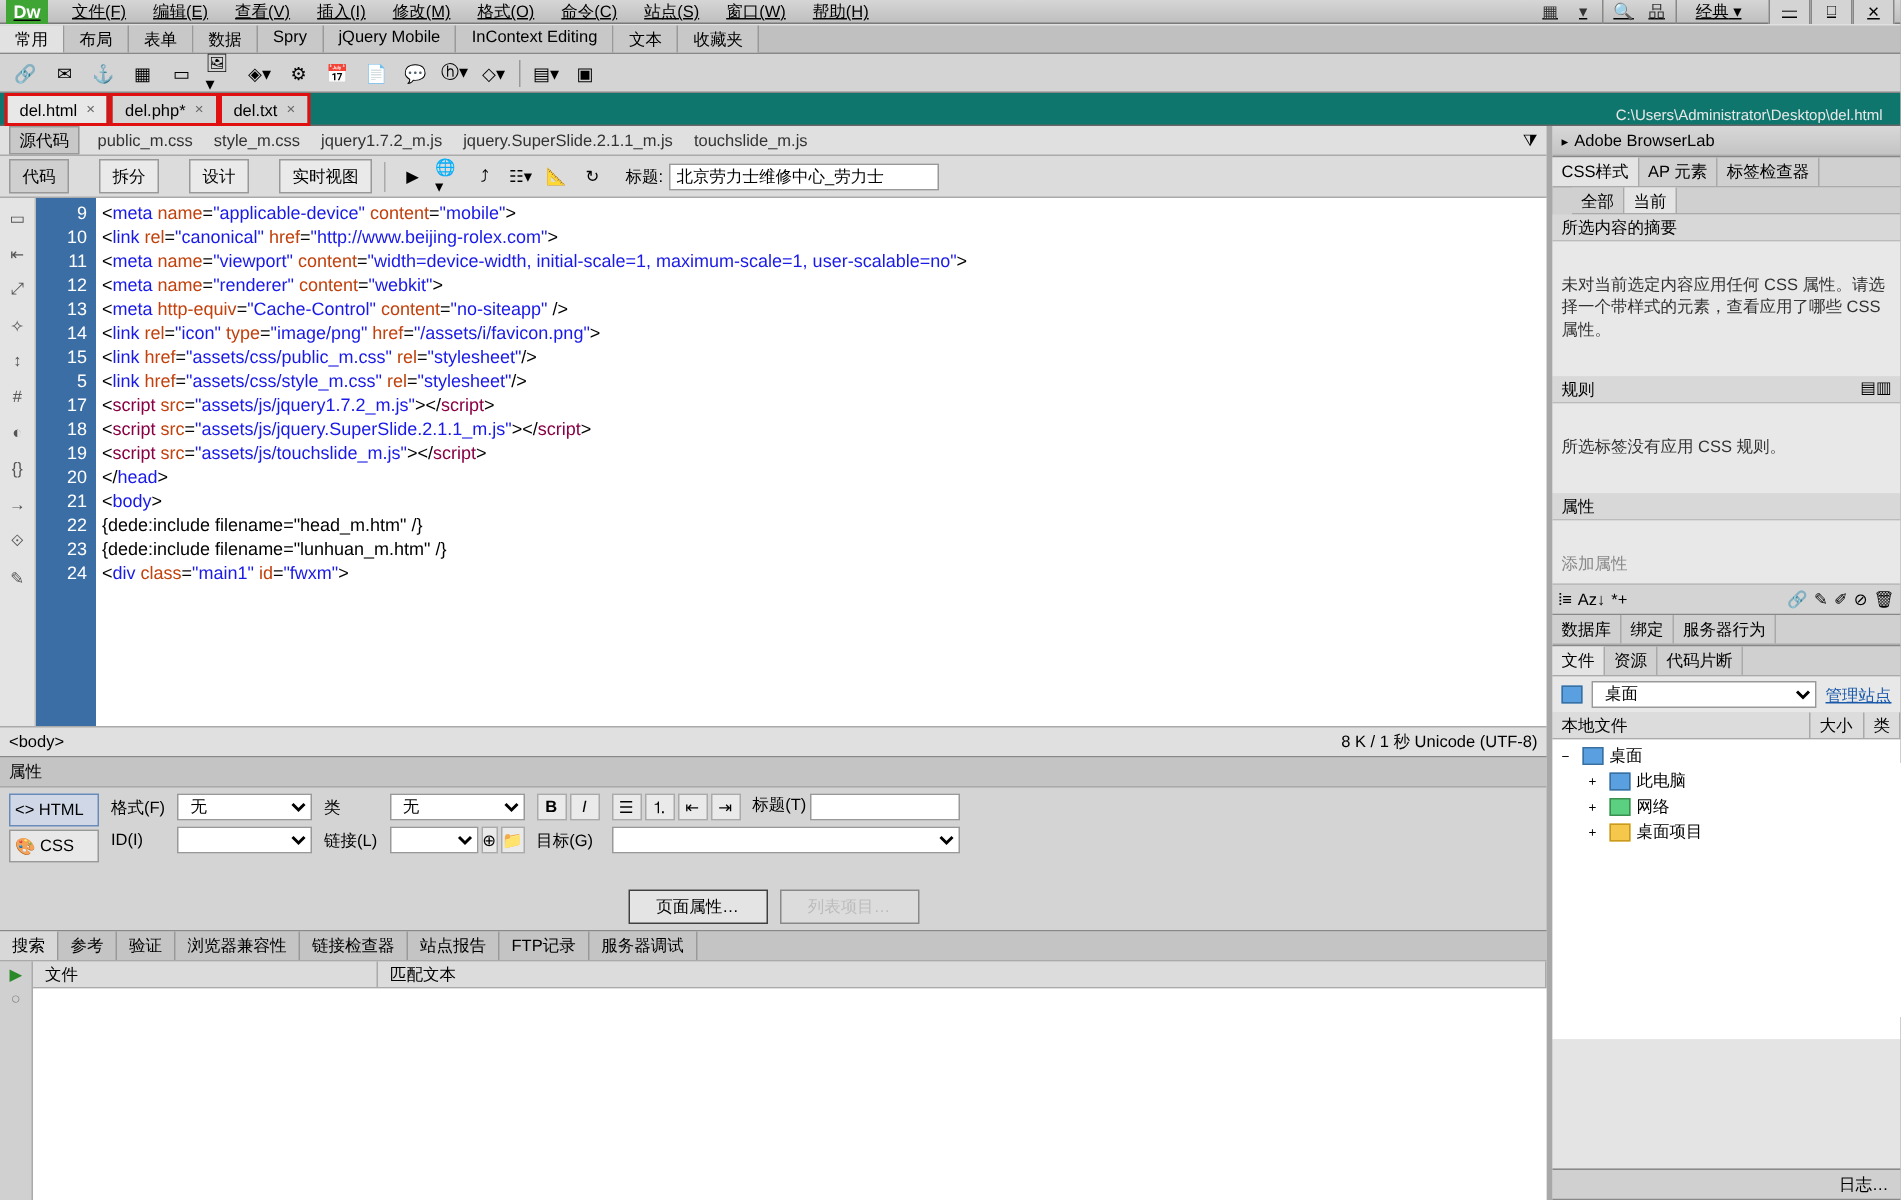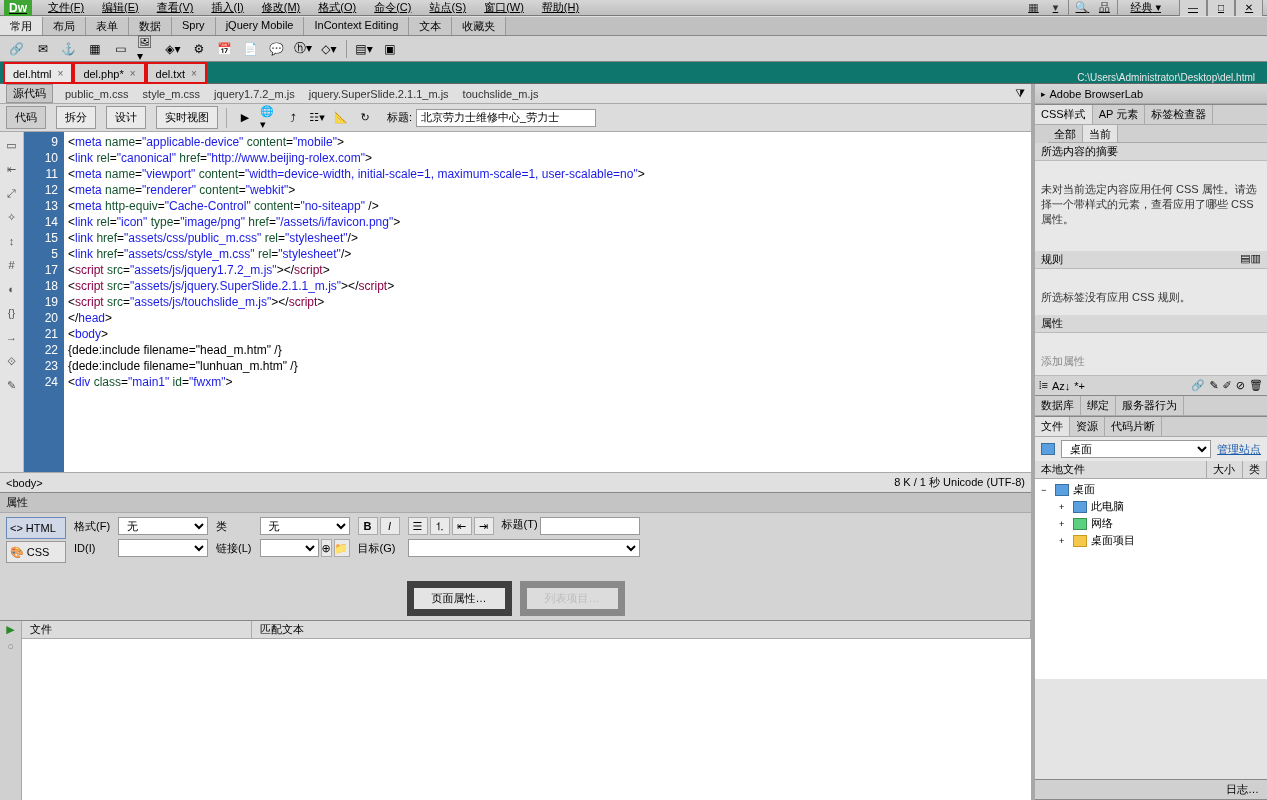--- a/index.html
+++ b/index.html
@@ -58,42 +58,42 @@
 
 
 .code-wrap { flex:1; display:flex; min-height:0; background:#fff; }
 .code-left-tb { width:24px; background:#e4e4e4; border-right:1px solid #bbb; display:flex; flex-direction:column; align-items:center; padding-top:4px; gap:6px; }
 .clt { width:18px; height:18px; display:flex; align-items:center; justify-content:center; font-size:11px; color:#555; cursor:pointer; }
 .gutter { width:40px; background:#3b6ea5; color:#fff; font-family:Consolas,monospace; font-size:12px; text-align:right; padding:2px 6px 2px 2px; line-height:16px; }
 .gutter div { height:16px; }
 .code { flex:1; font-family:Consolas,monospace; font-size:12px; line-height:16px; padding:2px 4px; white-space:pre; overflow:hidden; }
 .code-line { height:16px; }
 .t-tag { color:#1a1ae6; }
-.t-attr { color:#14532d; }
+.t-attr { color:#c2410c; }
 .t-val { color:#1a1ae6; }
 .t-txt { color:#000; }
 .t-scr { color:#880044; }
 
 
 .statbar { height:20px; background:#e0e0e0; border-top:1px solid #aaa; display:flex; align-items:center; padding:0 6px; font-size:11px; font-family:Consolas,monospace; }
 .statbar .right { margin-left:auto; }
 
 
 .prop-panel { background:#d4d4d4; border-top:1px solid #888; }
 .prop-head { height:20px; background:#c4c4c4; padding:0 6px; display:flex; align-items:center; border-bottom:1px solid #aaa; }
 .prop-body { padding:4px 6px; display:flex; gap:8px; align-items:flex-start; height:64px; }
 .prop-mode { display:flex; flex-direction:column; gap:2px; }
 .pmbtn { width:60px; height:22px; border:1px solid #999; background:#e8e8e8; display:flex; align-items:center; gap:3px; padding:0 3px; font-size:11px; cursor:pointer; }
 .pmbtn.on { background:#d0d8e8; border-color:#6a8ab8; }
 .prop-grid { display:grid; grid-template-columns:auto 90px auto 90px auto auto; gap:4px 8px; align-items:center; font-size:11px; }
 .psel { height:18px; border:1px solid #999; background:#fff; padding:0 4px; font-size:11px; }
 .pbtns { display:flex; gap:2px; }
 .pbtn { width:20px; height:18px; border:1px solid #aaa; background:#eaeaea; display:flex; align-items:center; justify-content:center; font-size:11px; cursor:pointer; }
 .prop-foot { padding:4px; display:flex; justify-content:center; gap:8px; }
-.pfbtn { padding:3px 18px; border:7px solid #404040; background:#e4e4e4; font-size:11px; cursor:pointer; }
+.pfbtn { padding:3px 18px; border:1px solid #404040; background:#e4e4e4; font-size:11px; cursor:pointer; }
 
 
 .search-panel { height:180px; background:#d4d4d4; border-top:1px solid #888; display:flex; flex-direction:column; }
 .search-tabs { height:20px; background:#c4c4c4; display:flex; border-bottom:1px solid #aaa; }
 .stab { padding:2px 8px; border-right:1px solid #999; font-size:11px; cursor:pointer; }
 .stab.active { background:#d8d8d8; }
 .search-cols { height:18px; background:#dcdcdc; border-bottom:1px solid #aaa; display:flex; font-size:11px; }
 .scol { padding:1px 8px; border-right:1px solid #aaa; }
 .search-left { width:22px; background:#d0d0d0; border-right:1px solid #aaa; display:flex; flex-direction:column; align-items:center; padding-top:2px; gap:4px; }
 .search-body { flex:1; display:flex; }
@@ -212,21 +212,21 @@
             <span class="rel-f">public_m.css</span>
             <span class="rel-f">style_m.css</span>
             <span class="rel-f">jquery1.7.2_m.js</span>
             <span class="rel-f">jquery.SuperSlide.2.1.1_m.js</span>
             <span class="rel-f">touchslide_m.js</span>
           </span>
         <span class="rel-filter">⧩</span>
       </div>
 
       <div class="doc-tb">
-        <span id="view-btns" style="display:flex;gap:10px;">
+        <span id="view-btns" style="display:flex;gap:20px;">
             <span class="dtbtn on">代码</span>
             <span class="dtbtn">拆分</span>
             <span class="dtbtn">设计</span>
             <span class="dtbtn">实时视图</span>
           </span>
         <span class="dt-sep"></span>
         <span class="dt-ico">▶</span>
         <span class="dt-ico">🌐▾</span>
         <span class="dt-ico">⤴</span>
         <span class="dt-ico">☷▾</span>
@@ -316,20 +316,30 @@
             <select class="psel"><option></option></select>
           </div>
         </div>
         <div class="prop-foot">
           <button class="pfbtn">页面属性…</button>
           <button class="pfbtn" disabled="" style="opacity:.5">列表项目…</button>
         </div>
       </div>
 
       <div class="search-panel">
+        <div class="search-tabs" id="search-tabs">
+            <div class="stab active">搜索</div>
+            <div class="stab">参考</div>
+            <div class="stab">验证</div>
+            <div class="stab">浏览器兼容性</div>
+            <div class="stab">链接检查器</div>
+            <div class="stab">站点报告</div>
+            <div class="stab">FTP记录</div>
+            <div class="stab">服务器调试</div>
+          </div>
         <div class="search-body">
           <div class="search-left">
             <span style="color:#2a8a2a">▶</span>
             <span style="color:#888">○</span>
           </div>
           <div style="flex:1;display:flex;flex-direction:column;">
             <div class="search-cols">
               <div class="scol" style="width:230px">文件</div>
               <div class="scol" style="flex:1">匹配文本</div>
             </div>
@@ -355,21 +365,21 @@
         <div class="rp-tabs" id="css-subtabs" style="height:18px;margin-left:13px;">
             <div class="rp-tab">全部</div>
             <div class="rp-tab active">当前</div>
           </div>
         <div class="rp-sub">所选内容的摘要</div>
         <div class="rp-body" style="height:90px">未对当前选定内容应用任何 CSS 属性。请选择一个带样式的元素，查看应用了哪些 CSS 属性。</div>
         <div class="rp-sub" style="display:flex;justify-content:space-between;">
             <span>规则</span>
             <span>▤▥</span>
           </div>
-        <div class="rp-body" style="height:46px">所选标签没有应用 CSS 规则。</div>
+        <div class="rp-body" style="height:60px">所选标签没有应用 CSS 规则。</div>
         <div class="rp-sub">属性</div>
         <div class="rp-body" style="height:18px;color:#888">添加属性</div>
         <div class="rp-tb">
           <span>⦙≡</span>
           <span>Aᴢ↓</span>
           <span>*+</span>
           <span style="margin-left:auto;display:flex;gap:4px;">
             <span>🔗</span>
             <span>✎</span>
             <span>✐</span>

